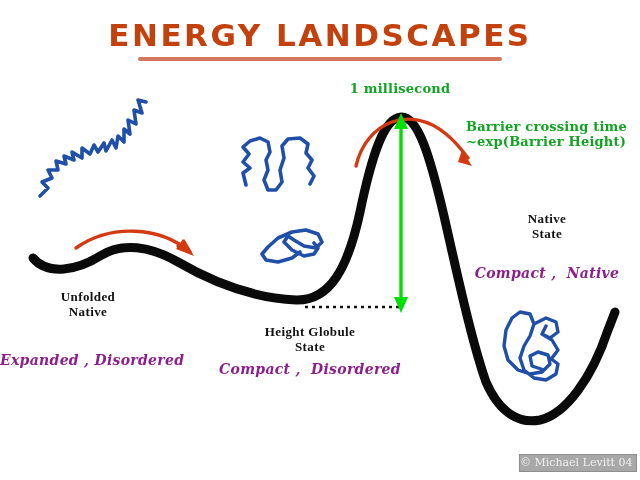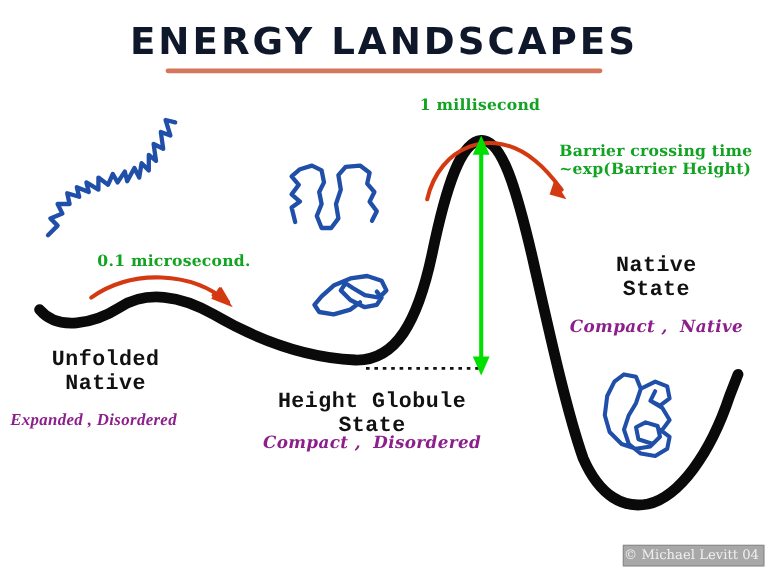--- a/index.html
+++ b/index.html
@@ -31,49 +31,49 @@
   }
   
   #title-text {
     left: 0;
     top: 18px;
     width: 640px;
     font-family: "DejaVu Sans", sans-serif;
     font-size: 31px;
     font-weight: 700;
     letter-spacing: 2.5px;
-    color: #0f172a;
+    color: #c2410c;
   }
   #title-underline {
     position: absolute;
     left: 138px;
     top: 57px;
     width: 364px;
     height: 4px;
     background: #d4765b;
     border-radius: 2px;
   }
   
   .state-name {
-    font-family: Liberation Mono, monospace;
-    font-size: 18px;
+    font-family: Liberation Serif, serif;
+    font-size: 13px;
     font-weight: 700;
     color: #111111;
     letter-spacing: 0.4px;
   }
   .state-sub {
     font-family: "DejaVu Serif", serif;
     font-size: 14px;
     font-weight: 700;
     font-style: italic;
     color: #8c1f8c;
     letter-spacing: 0.3px;
   }
   #unfolded-name   { left: 0px;   top: 290px; width: 176px; }
-  #unfolded-sub    { left: 0px;   top: 343px; width: 156px; font-family: Liberation Serif, serif; }
+  #unfolded-sub    { left: 0px;   top: 353px; width: 156px; }
   #molten-name     { left: 212px; top: 325px; width: 196px; }
   #molten-sub      { left: 212px; top: 362px; width: 196px; }
   #native-name     { left: 472px; top: 212px; width: 150px; }
   #native-sub      { left: 462px; top: 266px; width: 170px; }
   
   .green-note {
     font-family: "DejaVu Serif", serif;
     font-size: 13px;
     font-weight: 700;
     color: #11a321;
@@ -177,21 +177,20 @@
     </g>
 
     <g>
       <line x1="401" y1="122" x2="401" y2="304" stroke="#00e000" stroke-width="3.4"></line>
       <polygon points="401,113 394,129 408,129" fill="#00e000"></polygon>
       <polygon points="401,313 394,297 408,297" fill="#00e000"></polygon>
     </g>
 
   </svg>
 
-  <div class="lbl green-note" id="t-micro">0.1 microsecond.</div>
 
   <div class="lbl green-note" id="t-milli">1 millisecond</div>
 
   <div class="lbl green-note" id="barrier-eq">Barrier crossing time
 ~exp(Barrier Height)</div>
 
 
   <div class="lbl state-name" id="unfolded-name">Unfolded
 Native</div>
   <div class="lbl state-sub" id="unfolded-sub">Expanded , Disordered</div>

